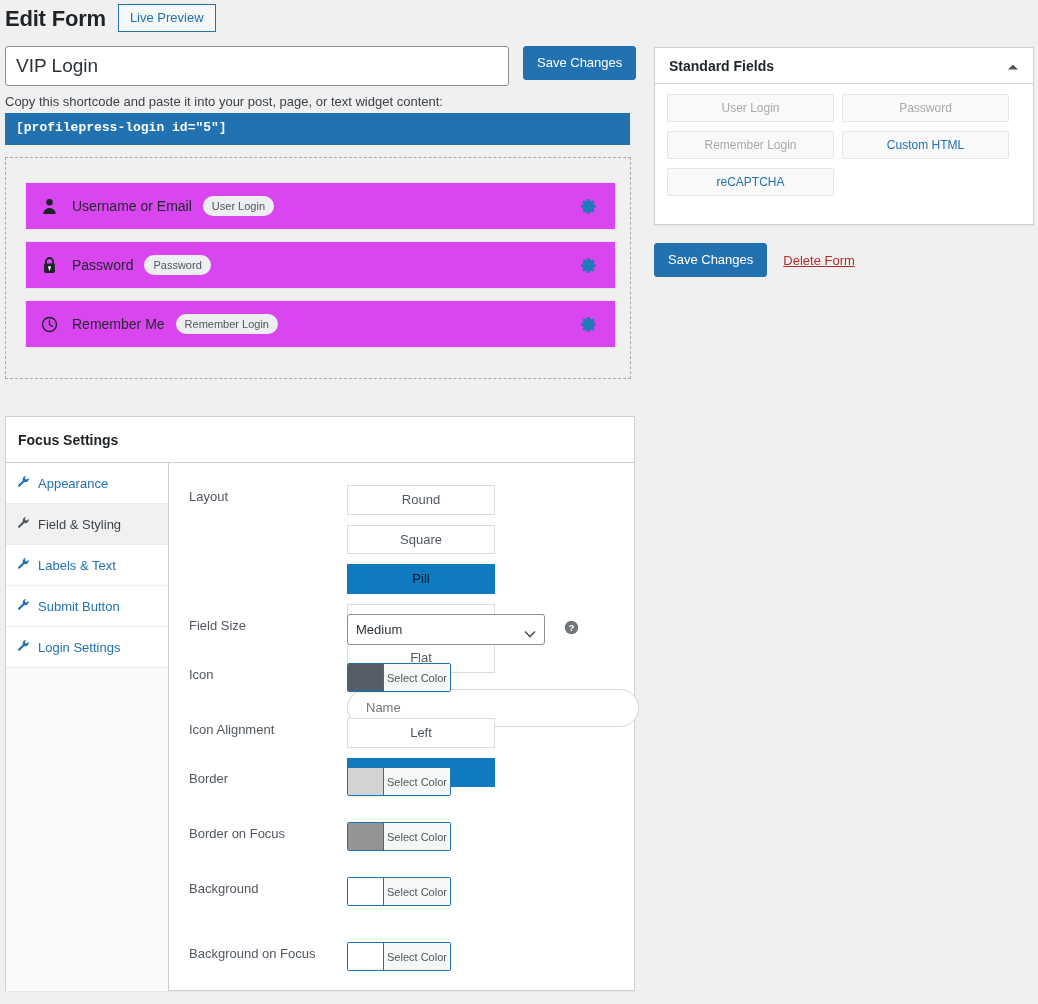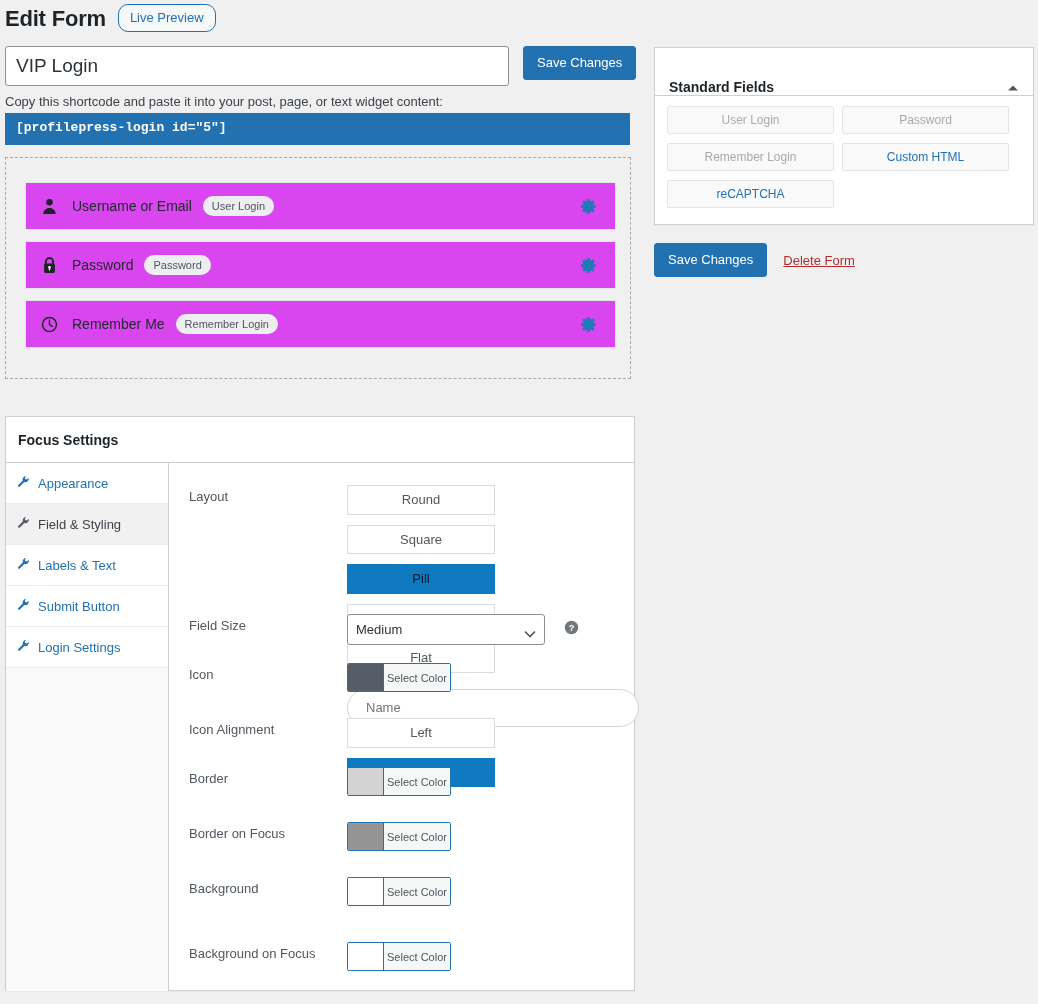--- a/index.html
+++ b/index.html
@@ -11,21 +11,21 @@
     color: #3c434a;
     overflow: hidden;
   }
   .page { position: relative; width: 1038px; height: 1004px; }
 
   
   .hdr-row { position: absolute; left: 5px; top: 4px; display: flex; align-items: flex-end; gap: 12px; }
   .hdr-title { font-size: 22px; font-weight: 700; color: #1d2327; letter-spacing: -0.2px; }
   .live-preview {
     border: 1px solid #2271b1; color: #2271b1; background: #f6f7f7;
-    font-size: 13px; padding: 5px 11px; border-radius: 10px; line-height: 1.2;
+    font-size: 13px; padding: 5px 11px; border-radius: 0; line-height: 1.2;
     cursor: pointer;
   }
 
   
   .title-row { position: absolute; left: 5px; top: 46px; display: flex; align-items: flex-start; gap: 14px; }
   .title-input {
     width: 504px; height: 40px; font-size: 19px; padding: 3px 10px;
     border: 1px solid #8c8f94; border-radius: 3px; background: #fff; color: #2c3338;
     font-family: "Liberation Sans", sans-serif; outline: none;
   }
@@ -114,21 +114,21 @@
     flex: 1; display: flex; align-items: center; justify-content: center;
     font-size: 11px; color: #50575e; background: #f6f7f7;
   }
 
   
   .std-panel {
     position: absolute; left: 654px; top: 47px; width: 380px; height: 178px;
     background: #fff; border: 1px solid #ccd0d4; box-shadow: 0 1px 1px rgba(0,0,0,.04);
   }
   .std-head {
-    height: 48px; border-bottom: 1px solid #ccd0d4; display: flex; align-items: flex-end;
+    height: 36px; border-bottom: 1px solid #ccd0d4; display: flex; align-items: center;
     padding: 0 14px; font-size: 14px; font-weight: 700; color: #1d2327;
   }
   .std-grid { padding: 10px 12px; display: flex; flex-wrap: wrap; gap: 9px 8px; }
   .std-btn {
     width: 167px; height: 28px; border: 1px solid #e5e5e5; background: #f9f9f9;
     font-size: 12px; color: #2271b1; display: flex; align-items: center; justify-content: center;
     cursor: pointer; border-radius: 2px; font-family: "Liberation Sans", sans-serif;
   }
   .std-btn.disabled { color: #a7aaad; cursor: default; }
   .right-actions { position: absolute; left: 654px; top: 243px; display: flex; align-items: center; gap: 16px; }

